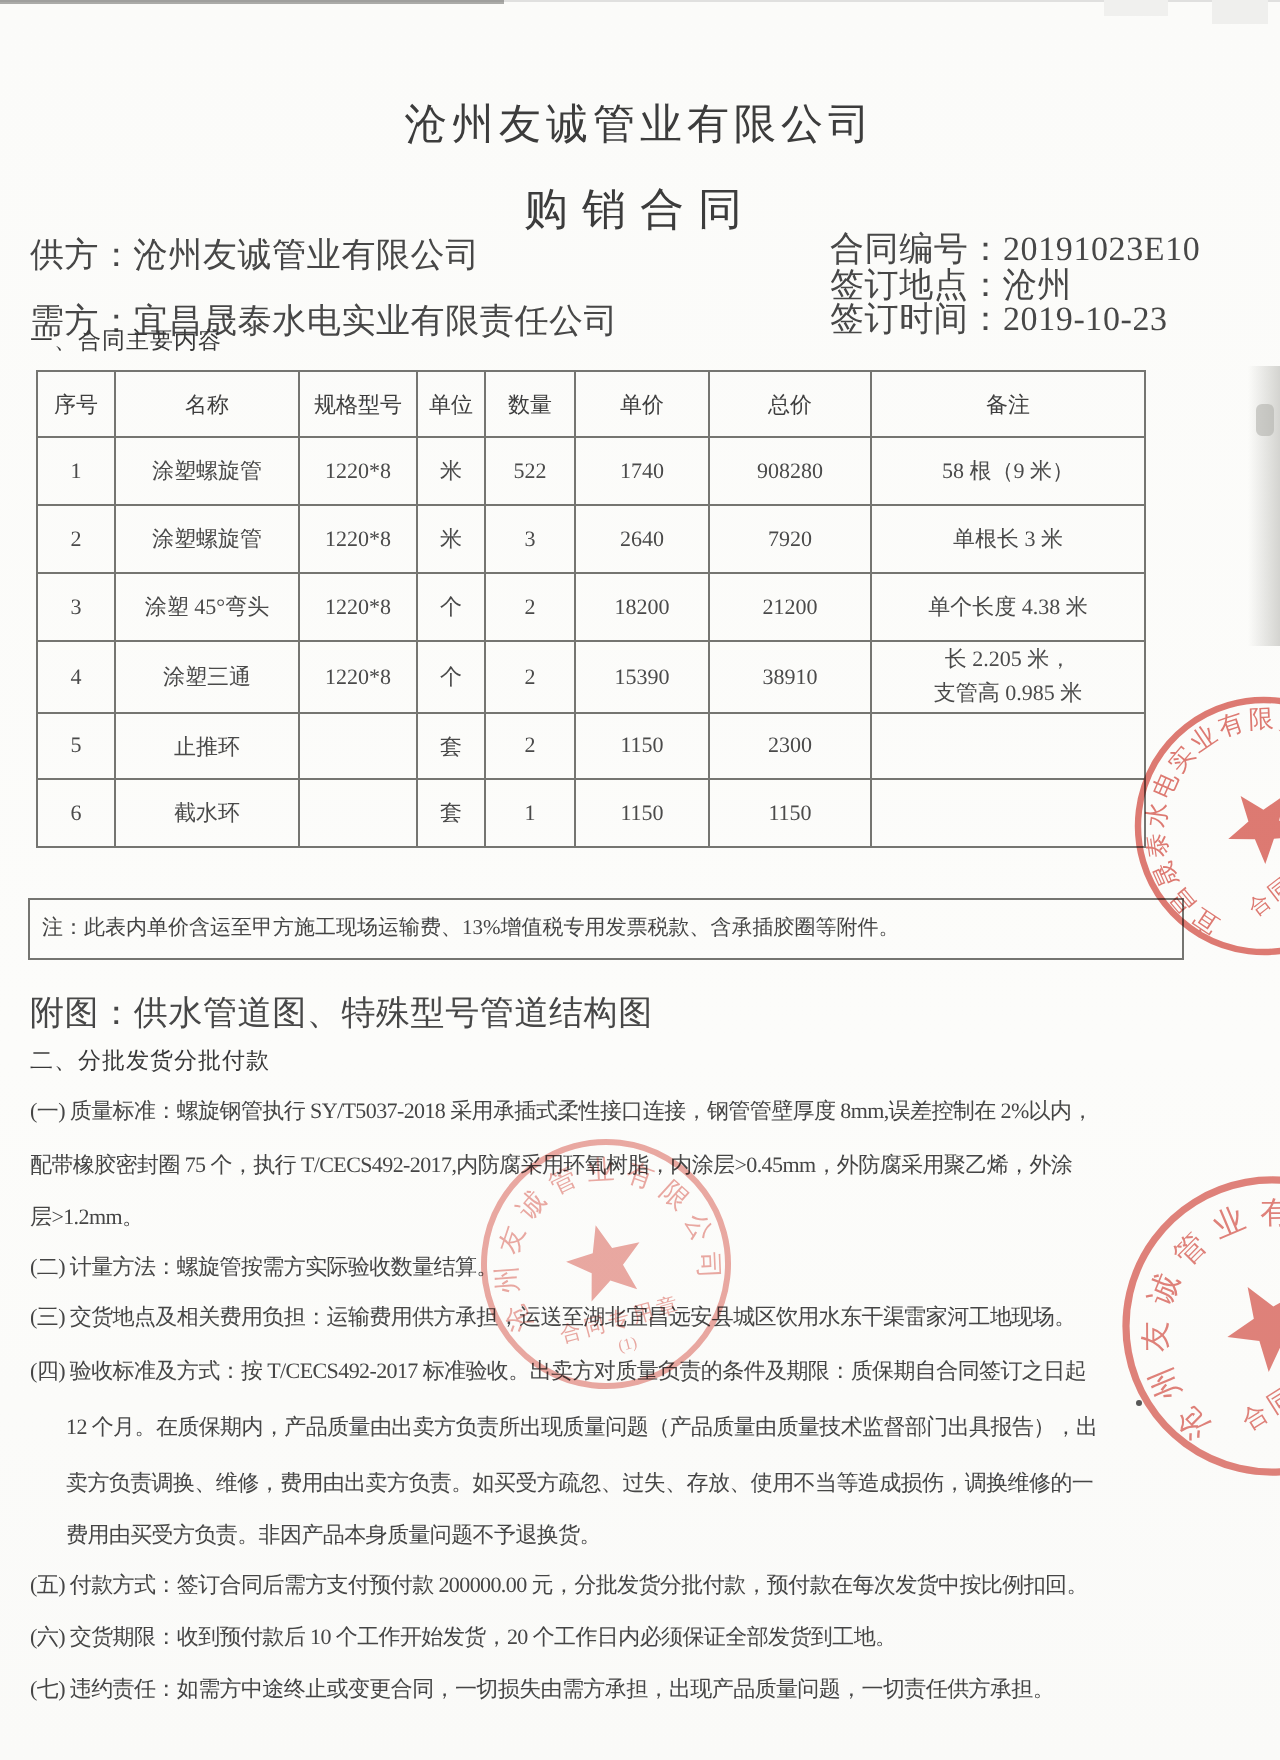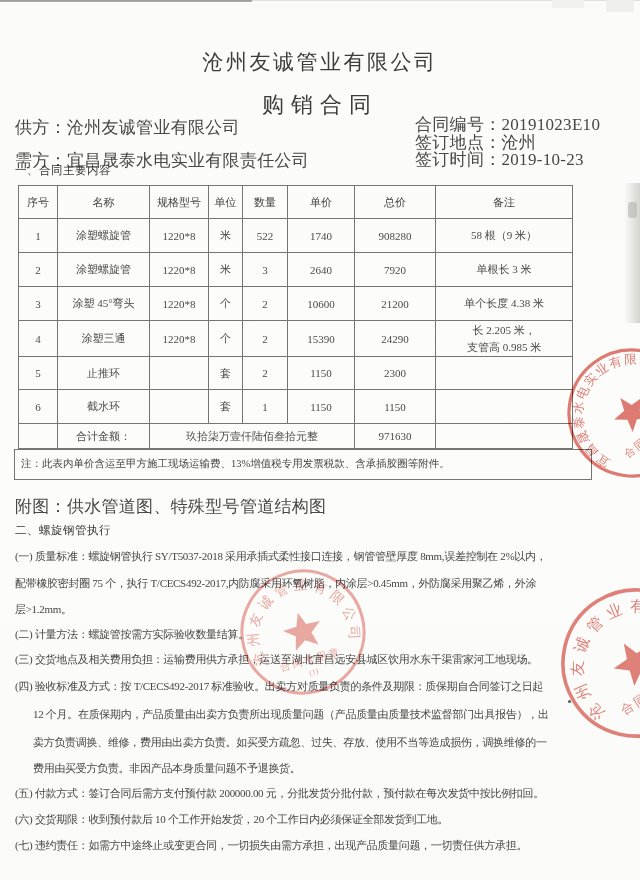--- a/index.html
+++ b/index.html
@@ -105,32 +105,32 @@
       <td>2640</td>
       <td>7920</td>
       <td>单根长 3 米</td>
     </tr>
     <tr style="height:34px">
       <td>3</td>
       <td>涂塑 45°弯头</td>
       <td>1220*8</td>
       <td>个</td>
       <td>2</td>
-      <td>10600</td>
+      <td>18200</td>
       <td>21200</td>
       <td>单个长度 4.38 米</td>
     </tr>
     <tr style="height:36px">
       <td>4</td>
       <td>涂塑三通</td>
       <td>1220*8</td>
       <td>个</td>
       <td>2</td>
       <td>15390</td>
-      <td>24290</td>
+      <td>38910</td>
       <td class="pre">长 2.205 米，
 支管高 0.985 米</td>
     </tr>
     <tr style="height:33px">
       <td>5</td>
       <td>止推环</td>
       <td></td>
       <td>套</td>
       <td>2</td>
       <td>1150</td>
@@ -140,36 +140,29 @@
     <tr style="height:34px">
       <td>6</td>
       <td>截水环</td>
       <td></td>
       <td>套</td>
       <td>1</td>
       <td>1150</td>
       <td>1150</td>
       <td></td>
     </tr>
-    <tr style="height:25px">
-      <td></td>
-      <td>合计金额：</td>
-      <td colspan="4">玖拾柒万壹仟陆佰叁拾元整</td>
-      <td>971630</td>
-      <td></td>
-    </tr>
   </tbody>
     </table>
 
   <div class="notebox">
     <div class="txt">注：此表内单价含运至甲方施工现场运输费、13%增值税专用发票税款、含承插胶圈等附件。</div>
   </div>
 
   <div class="abs meta" style="left:15px;top:495px;">附图：供水管道图、特殊型号管道结构图</div>
-  <div class="abs h-sec" style="left:15px;top:523px;">二、螺旋钢管执行</div>
+  <div class="abs h-sec" style="left:15px;top:523px;">二、分批发货分批付款</div>
 
   <div class="abs clause noind" style="top:549px;">(一) 质量标准：螺旋钢管执行 SY/T5037-2018 采用承插式柔性接口连接，钢管管壁厚度 8mm,误差控制在 2%以内，</div>
   <div class="abs clause noind" style="top:576px;">配带橡胶密封圈 75 个，执行 T/CECS492-2017,内防腐采用环氧树脂，内涂层&gt;0.45mm，外防腐采用聚乙烯，外涂</div>
   <div class="abs clause noind" style="top:602px;">层&gt;1.2mm。</div>
   <div class="abs clause noind" style="top:627px;">(二) 计量方法：螺旋管按需方实际验收数量结算。</div>
   <div class="abs clause noind" style="top:652px;">(三) 交货地点及相关费用负担：运输费用供方承担，运送至湖北宜昌远安县城区饮用水东干渠雷家河工地现场。</div>
   <div class="abs clause noind" style="top:679px;">(四) 验收标准及方式：按 T/CECS492-2017 标准验收。出卖方对质量负责的条件及期限：质保期自合同签订之日起</div>
   <div class="abs clause ind" style="top:707px;">12 个月。在质保期内，产品质量由出卖方负责所出现质量问题（产品质量由质量技术监督部门出具报告），出</div>
   <div class="abs clause ind" style="top:735px;">卖方负责调换、维修，费用由出卖方负责。如买受方疏忽、过失、存放、使用不当等造成损伤，调换维修的一</div>
   <div class="abs clause ind" style="top:761px;">费用由买受方负责。非因产品本身质量问题不予退换货。</div>

